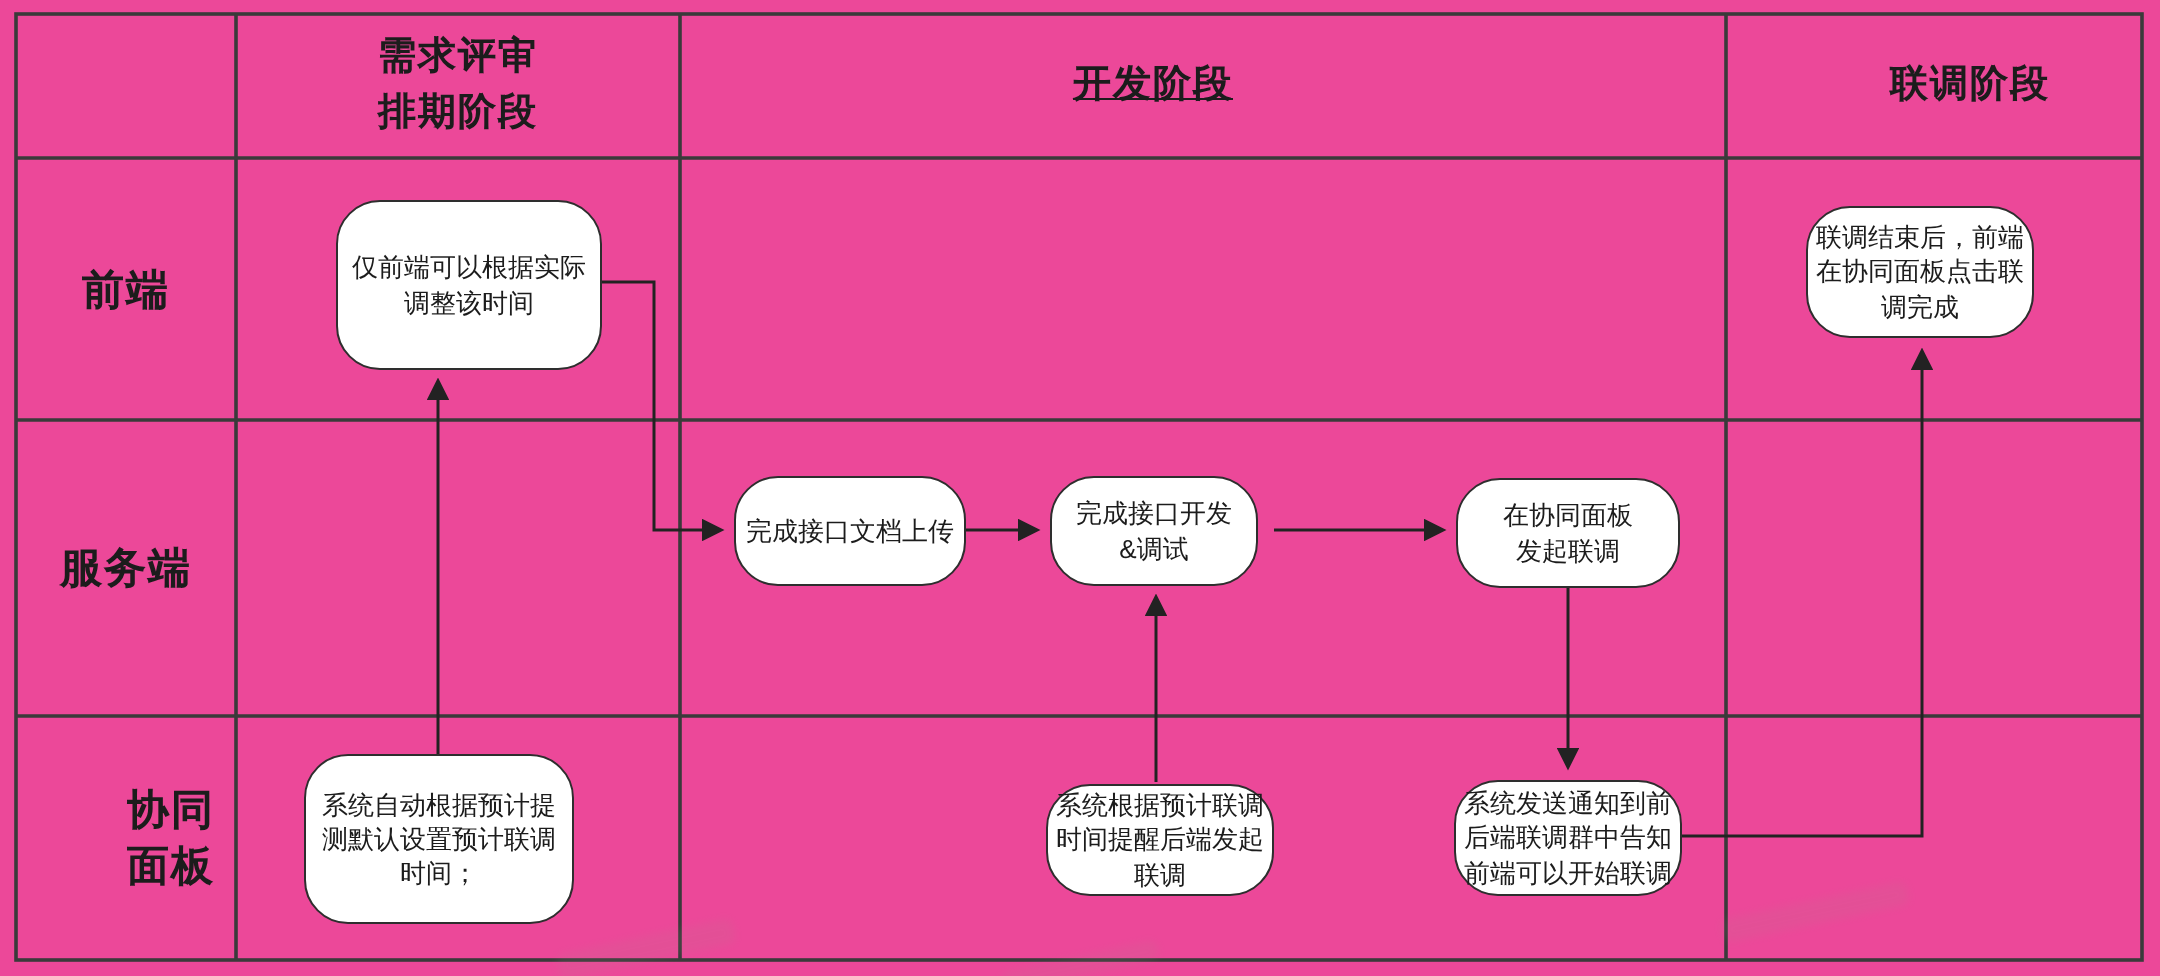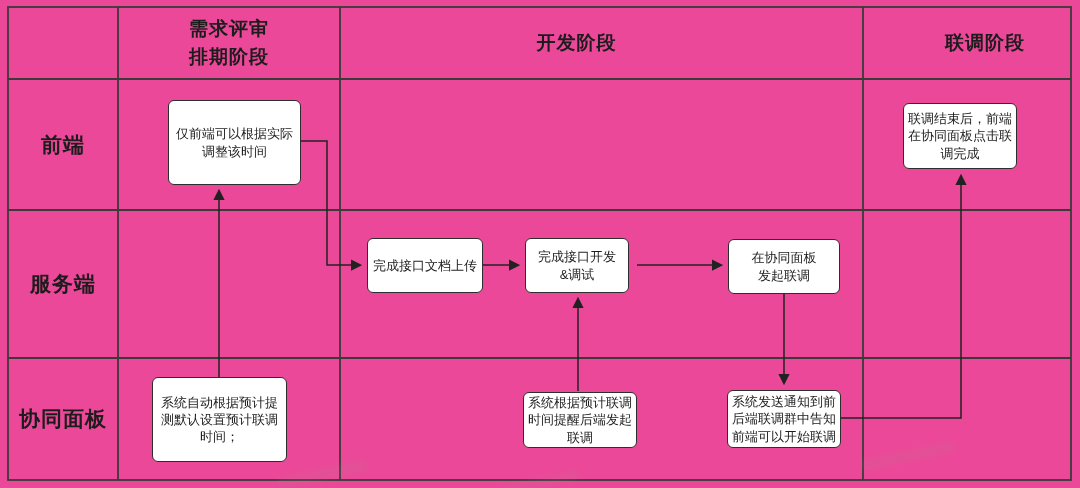--- a/index.html
+++ b/index.html
@@ -44,21 +44,21 @@
   }
   .node {
     position: absolute;
     display: flex;
     align-items: center;
     justify-content: center;
     text-align: center;
     white-space: pre-line;
     background: #ffffff;
     border: 1.5px solid #2e2e2e;
-    border-radius: 6px;
+    border-radius: 22px;
     font-size: 13px;
     font-weight: 500;
     line-height: 1.32;
     color: #1c1c1c;
     padding: 2px 3px;
     box-sizing: border-box;
   }
   .smudge {
     position: absolute;
     background: #9a9384;
@@ -96,26 +96,26 @@
       <path d="M483,265 L518,265" marker-end="url(#arrow)"></path>
       <path d="M578,391 L578,299" marker-end="url(#arrow)"></path>
       <path d="M637,265 L721,265" marker-end="url(#arrow)"></path>
       <path d="M784,294 L784,383" marker-end="url(#arrow)"></path>
       <path d="M841,418 L961,418 L961,176" marker-end="url(#arrow)"></path>
     </g>
   </svg>
 
   <div class="cell phase-header" style="left:118px; top:7px;  width:222px; height:72px;">需求评审
 排期阶段</div>
-  <div class="cell phase-header" style="left:340px; top:7px;  width:473px; height:72px;">开发阶段</div>
+  <div class="cell phase-header" style="left:340px; top:7px;  width:473px; height:72px;text-decoration:underline;">开发阶段</div>
   <div class="cell phase-header" style="left:863px; top:7px;  width:244px; height:72px;">联调阶段</div>
 
   <div class="cell lane-label" style="left:8px; top:79px;  width:110px; height:131px;">前端</div>
   <div class="cell lane-label" style="left:8px; top:210px; width:110px; height:148px;">服务端</div>
-  <div class="cell lane-label" style="left:8px; top:358px; width:110px; height:122px;">协同面板</div>
+  <div class="cell lane-label" style="left:8px; top:358px; width:110px; height:122px;padding-left:45px;">协同面板</div>
 
   <div class="node" style="left:168px; top:100px; width:133px; height:85px;">仅前端可以根据实际
 调整该时间</div>
   <div class="node" style="left:367px; top:238px; width:116px; height:55px;">完成接口文档上传</div>
   <div class="node" style="left:525px; top:238px; width:104px; height:55px;">完成接口开发
 &amp;调试</div>
   <div class="node" style="left:728px; top:239px; width:112px; height:55px;">在协同面板
 发起联调</div>
   <div class="node" style="left:903px; top:103px; width:114px; height:66px;">联调结束后，前端
 在协同面板点击联

